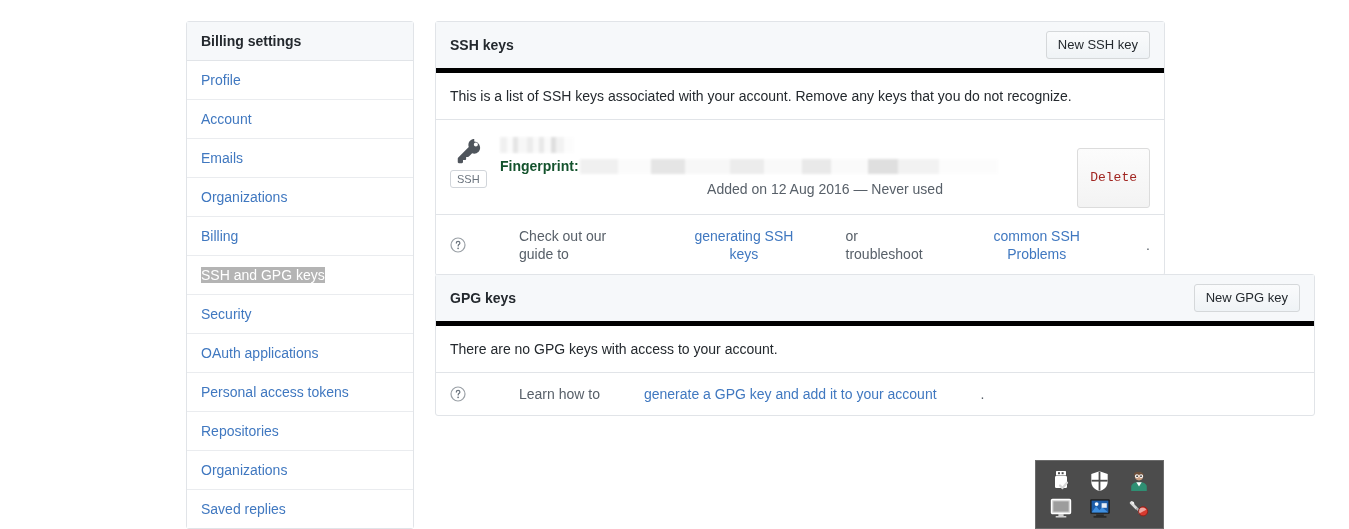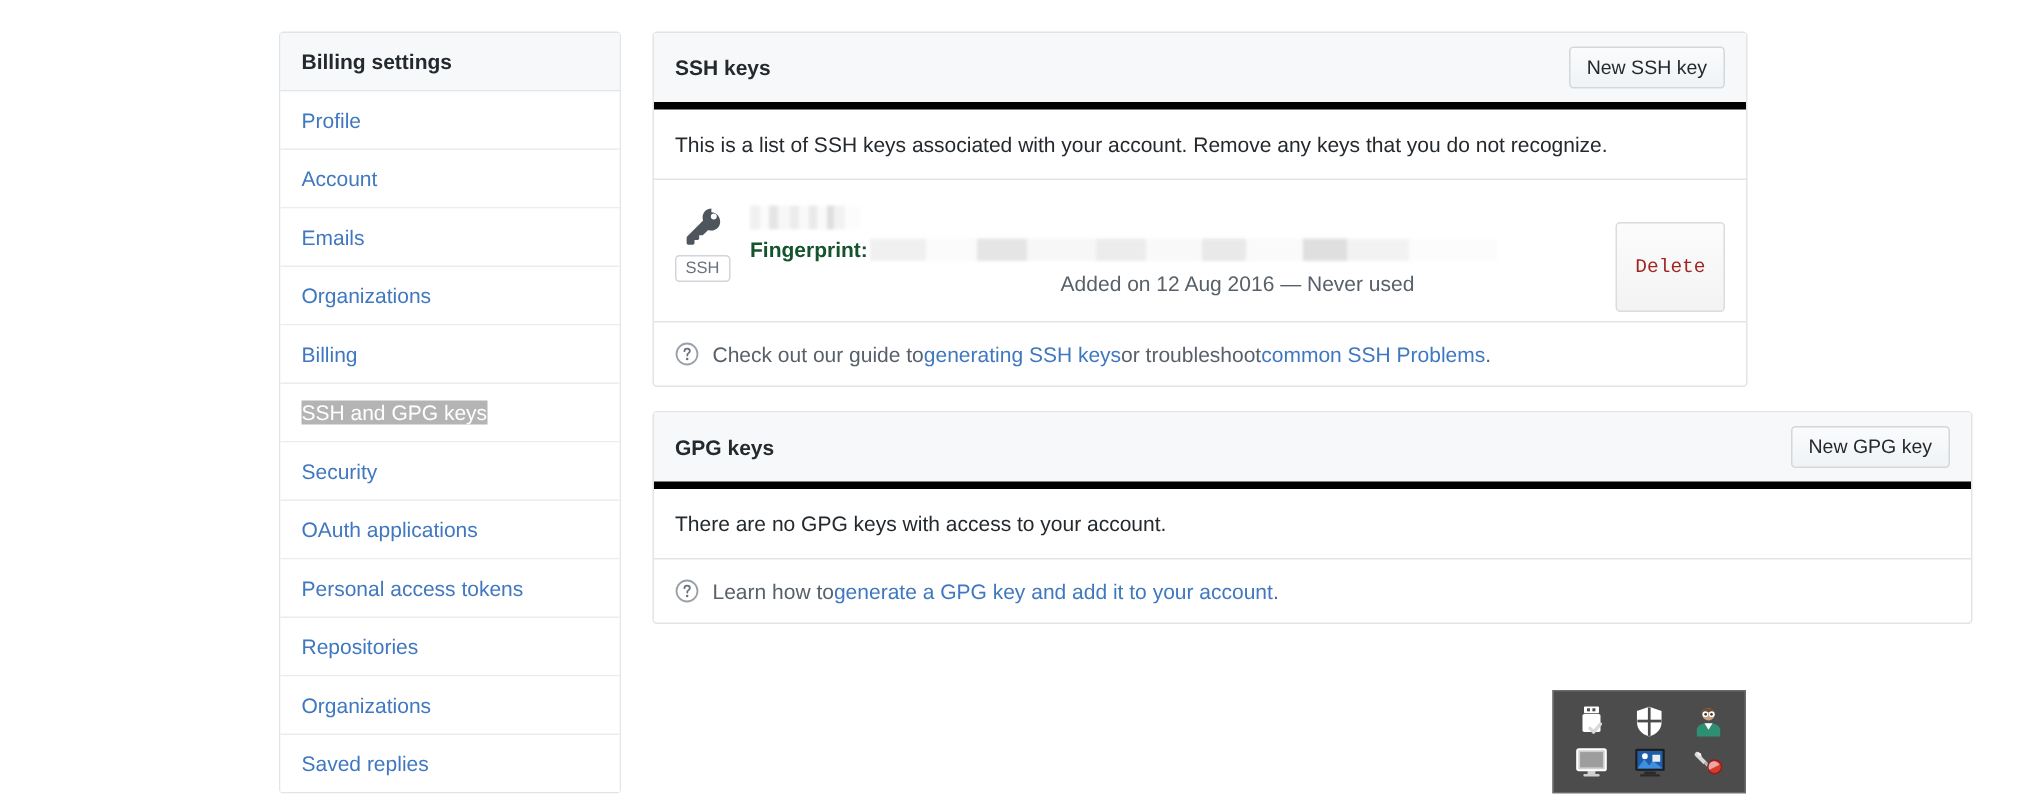--- a/index.html
+++ b/index.html
@@ -212,20 +212,21 @@
     top: 28px;
   }
 
   .help-row {
     display: flex;
     align-items: center;
     padding: 12px 14px;
     font-size: 14px;
     color: #586069;
     line-height: 18px;
+    gap: 44px;
   }
   .help-icon {
     width: 16px; height: 16px;
     flex: 0 0 16px;
     margin-right: 9px;
     display: block;
   }
   a.inline-link {
     color: #4078c0;
     text-decoration: none;

